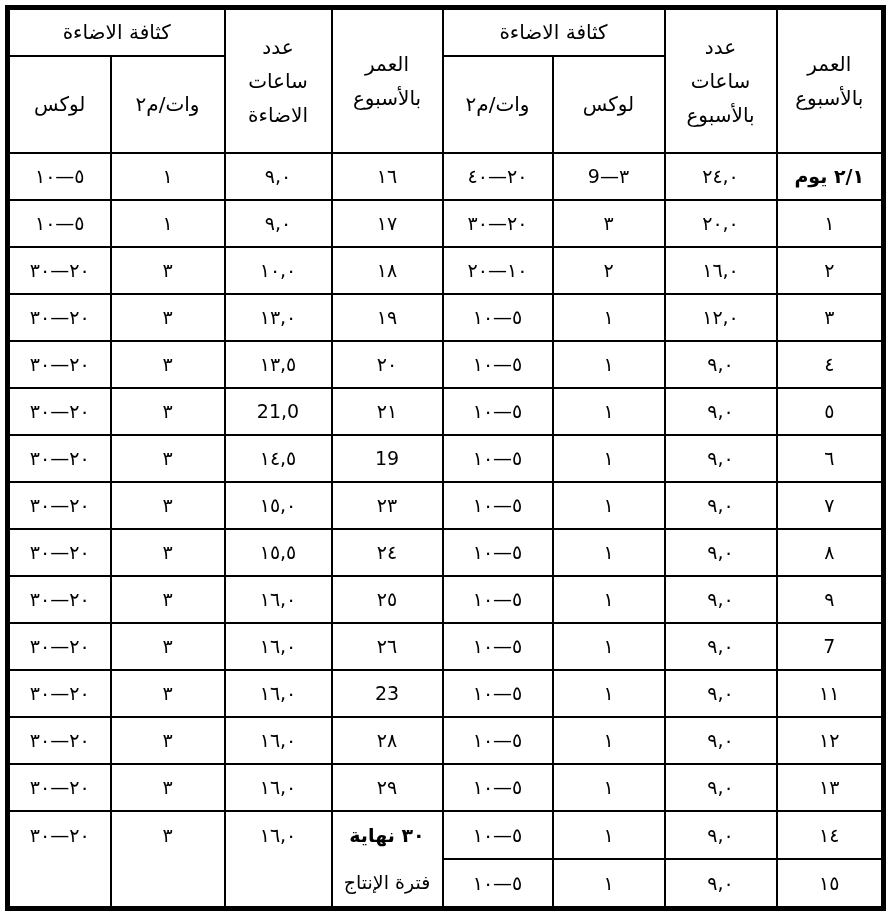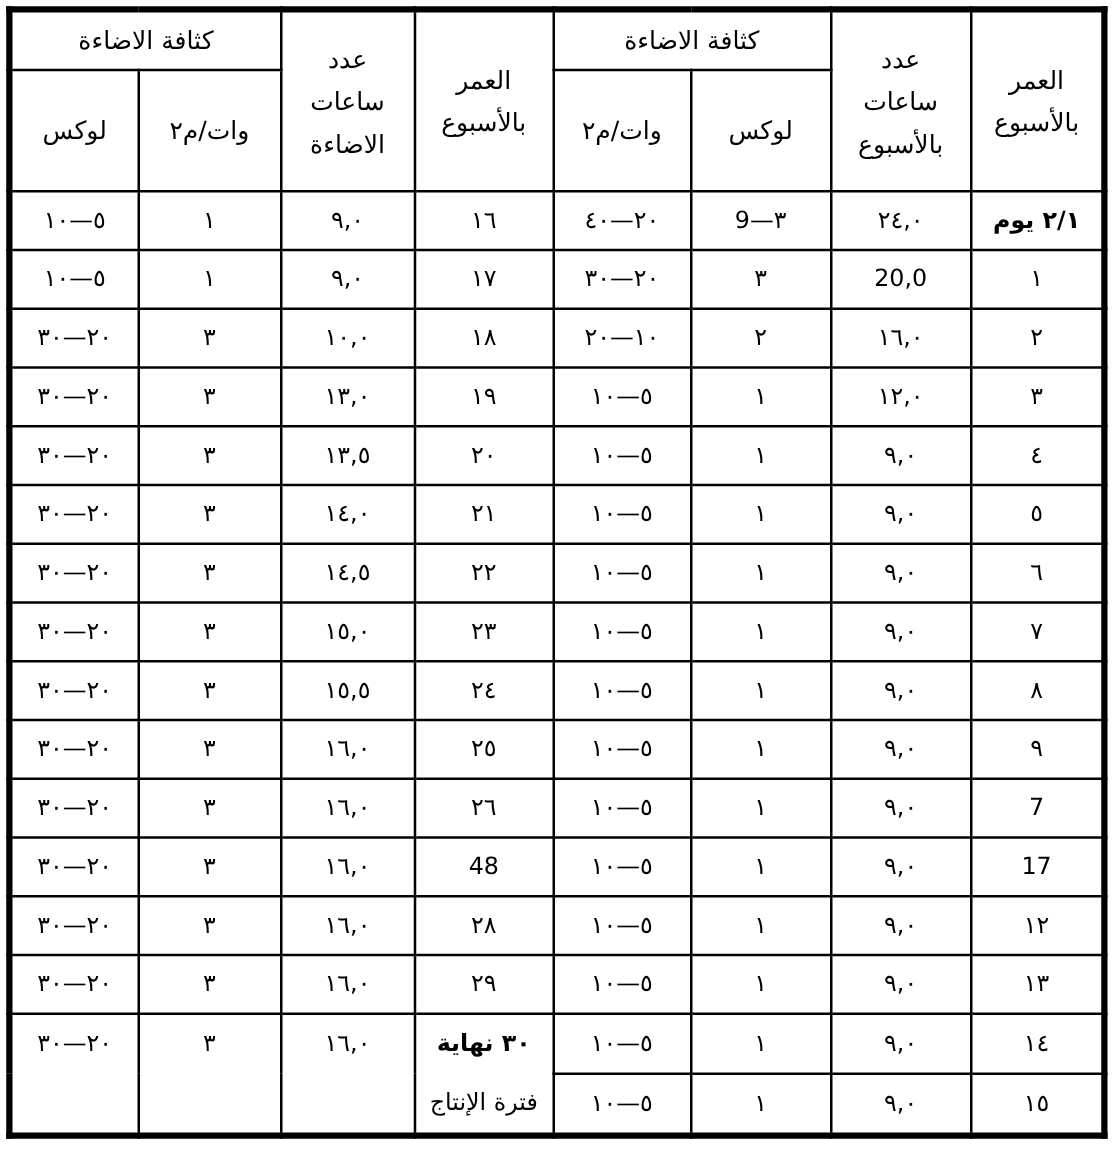--- a/index.html
+++ b/index.html
@@ -78,21 +78,21 @@
       <td class="num">٢٤,٠</td>
       <td class="mixed">٢/١ يوم</td>
     </tr>
     <tr>
       <td class="num">١٠—٥</td>
       <td class="num">١</td>
       <td class="num">٩,٠</td>
       <td class="num">١٧</td>
       <td class="num">٣٠—٢٠</td>
       <td class="num">٣</td>
-      <td class="num">20,0</td>
+      <td class="num">٢٠,٠</td>
       <td class="num">١</td>
     </tr>
     <tr>
       <td class="num">٣٠—٢٠</td>
       <td class="num">٣</td>
       <td class="num">١٠,٠</td>
       <td class="num">١٨</td>
       <td class="num">٢٠—١٠</td>
       <td class="num">٢</td>
       <td class="num">١٦,٠</td>
@@ -114,32 +114,32 @@
       <td class="num">١٣,٥</td>
       <td class="num">٢٠</td>
       <td class="num">١٠—٥</td>
       <td class="num">١</td>
       <td class="num">٩,٠</td>
       <td class="num">٤</td>
     </tr>
     <tr>
       <td class="num">٣٠—٢٠</td>
       <td class="num">٣</td>
-      <td class="num">١٤,٠</td>
+      <td class="num">21,0</td>
       <td class="num">٢١</td>
       <td class="num">١٠—٥</td>
       <td class="num">١</td>
       <td class="num">٩,٠</td>
       <td class="num">٥</td>
     </tr>
     <tr>
       <td class="num">٣٠—٢٠</td>
       <td class="num">٣</td>
       <td class="num">١٤,٥</td>
-      <td class="num">٢٢</td>
+      <td class="num">19</td>
       <td class="num">١٠—٥</td>
       <td class="num">١</td>
       <td class="num">٩,٠</td>
       <td class="num">٦</td>
     </tr>
     <tr>
       <td class="num">٣٠—٢٠</td>
       <td class="num">٣</td>
       <td class="num">١٥,٠</td>
       <td class="num">٢٣</td>
@@ -175,25 +175,25 @@
       <td class="num">٢٦</td>
       <td class="num">١٠—٥</td>
       <td class="num">١</td>
       <td class="num">٩,٠</td>
       <td class="num">7</td>
     </tr>
     <tr>
       <td class="num">٣٠—٢٠</td>
       <td class="num">٣</td>
       <td class="num">١٦,٠</td>
-      <td class="num">48</td>
-      <td class="num">١٠—٥</td>
-      <td class="num">١</td>
-      <td class="num">٩,٠</td>
-      <td class="num">17</td>
+      <td class="num">23</td>
+      <td class="num">١٠—٥</td>
+      <td class="num">١</td>
+      <td class="num">٩,٠</td>
+      <td class="num">١١</td>
     </tr>
     <tr>
       <td class="num">٣٠—٢٠</td>
       <td class="num">٣</td>
       <td class="num">١٦,٠</td>
       <td class="num">٢٨</td>
       <td class="num">١٠—٥</td>
       <td class="num">١</td>
       <td class="num">٩,٠</td>
       <td class="num">١٢</td>

